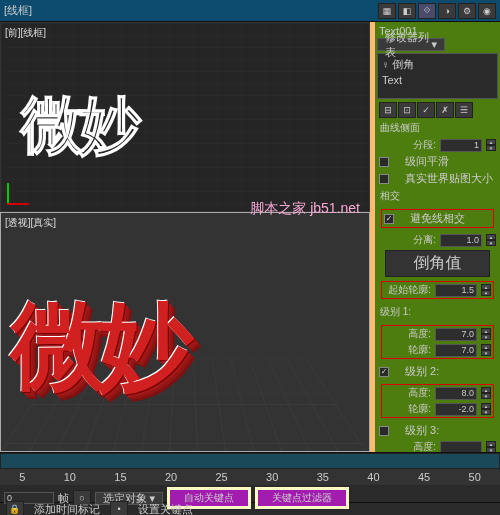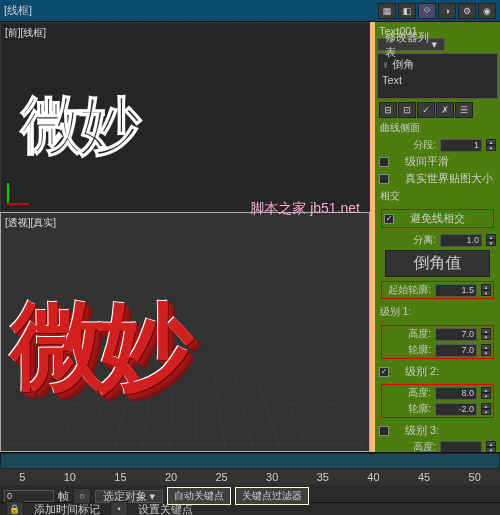--- a/index.html
+++ b/index.html
@@ -34,21 +34,21 @@
 .cb-row{display:flex;align-items:center;gap:16px;padding:1px 2px}
 .cb{width:10px;height:10px;border:1px solid #888;background:#2a2a2a;font-size:8px;line-height:8px;text-align:center}
 .cb.on::after{content:"✓";color:#ddd}
 .sec-label{font-size:10px;padding:2px 3px}
 .hl{border:1.5px solid #d00;margin:4px}
 .watermark{position:absolute;right:140px;top:200px;font-size:14px;color:#f9a8d4}
 .timeline{height:50px;background:#2a2a2a;border-top:1px solid #111}
 .tl-strip{height:16px;background:#1a4a5a;border:1px solid #222}
 .tl-ticks{height:16px;background:#333;display:flex;align-items:center;justify-content:space-around;font-size:9px;color:#999}
 .tl-ctrl{display:flex;align-items:center;gap:4px;padding:2px 4px}
-.tl-btn{padding:1px 6px;background:#404040;border:1px solid #fef9c3;font-size:10px}
+.tl-btn{padding:1px 14px;background:#a21caf;border:3px solid #fef9c3;font-size:10px}
 .status{height:13px;background:#2a2a2a;display:flex;align-items:center;gap:10px;padding:0 6px;font-size:10px;border-top:1px solid #111}
 .input-sm{width:50px;height:12px;background:#2d2d2d;border:1px solid #555;font-size:9px;padding:0 2px}
 .dd{width:68px;height:13px;background:#3a3a3a;border:1px solid #555;font-size:10px;padding:0 7px;display:flex;align-items:center;justify-content:space-between}
 </style>
 </head>
 <body>
 
 <div class="top-toolbar">
   <div class="tb-left">
     <span>[线框]</span>

